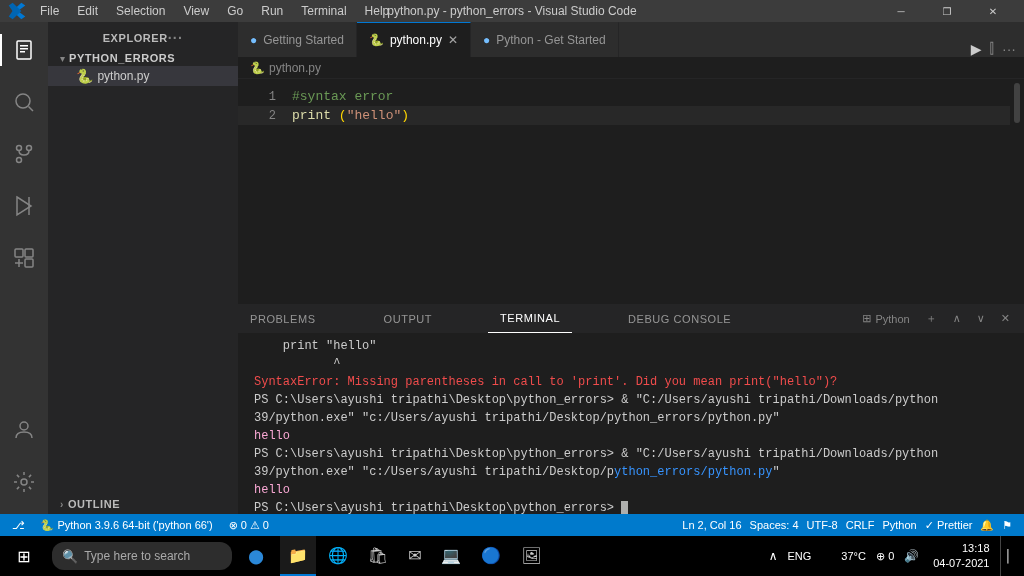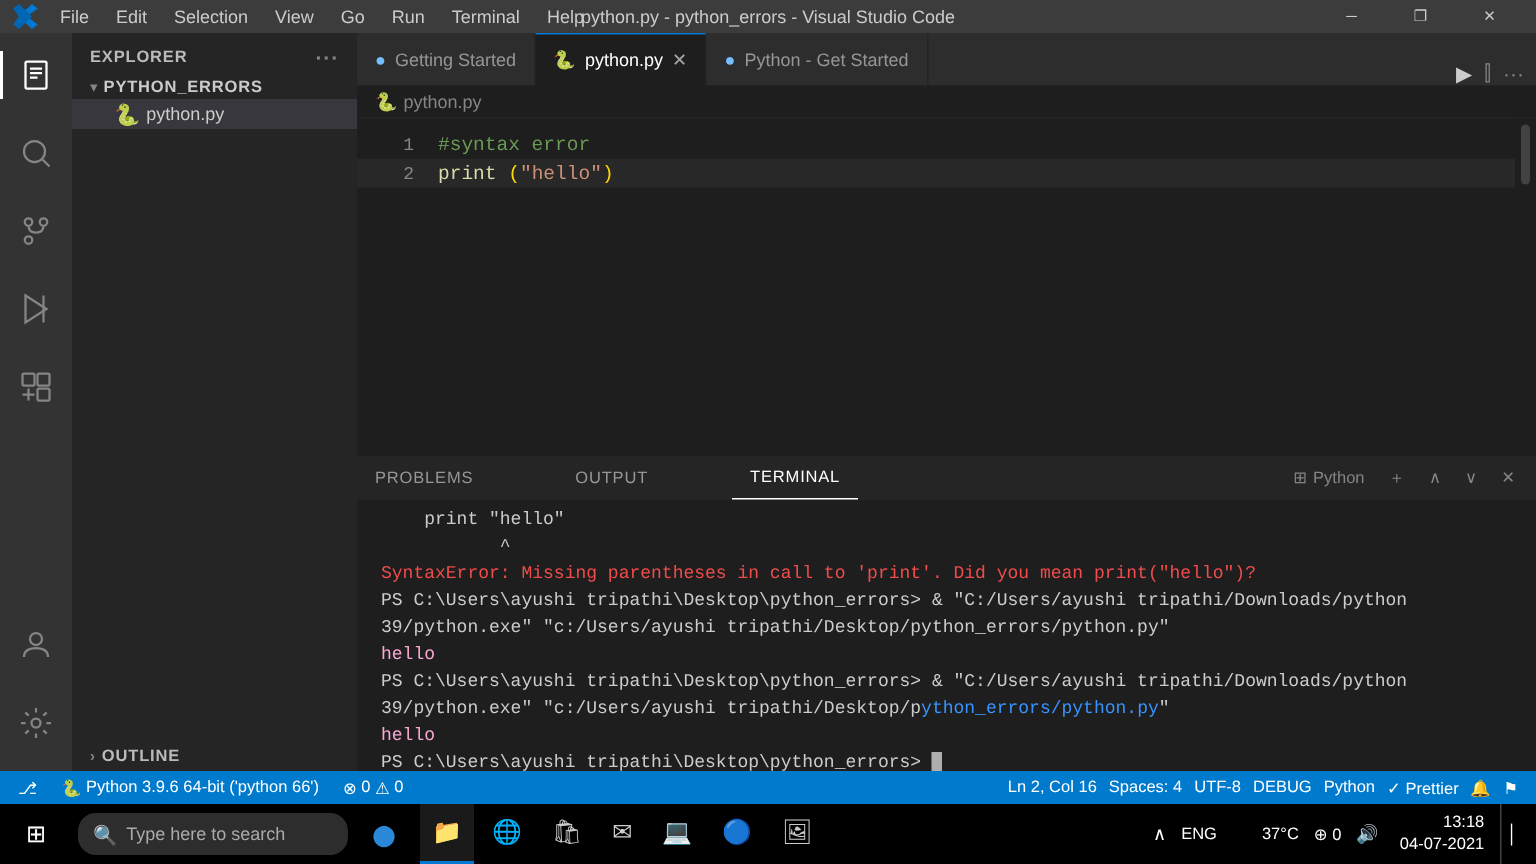--- a/index.html
+++ b/index.html
@@ -117,21 +117,21 @@
       flex-direction: column;
     }
     #sidebar-header {
       padding: 8px 12px 4px 12px;
       font-size: 11px;
       font-weight: 600;
       color: #bbbbbb;
       text-transform: uppercase;
       letter-spacing: 0.05em;
       display: flex;
-      justify-content: space-between;
+      justify-content: center;
       align-items: center;
     }
     .sidebar-dots {
       font-size: 14px;
       cursor: pointer;
       color: #858585;
     }
     #sidebar-section {
       padding: 0;
     }
@@ -572,20 +572,21 @@
       <div id="editor-scrollbar">
         <div class="scrollbar-thumb"></div>
       </div>
     </div>
 
     <div id="terminal-panel">
       <div id="panel-tabs">
         <div class="panel-tab">PROBLEMS</div>
         <div class="panel-tab">OUTPUT</div>
         <div class="panel-tab active">TERMINAL</div>
+        <div class="panel-tab">DEBUG CONSOLE</div>
         <div id="panel-actions">
           <div class="panel-action-btn">
             <span>⊞</span>
             <span>Python</span>
           </div>
           <div class="panel-action-btn">＋</div>
           <div class="panel-action-btn">∧</div>
           <div class="panel-action-btn">∨</div>
           <div class="panel-action-btn">✕</div>
         </div>
@@ -624,21 +625,21 @@
     <div class="status-item">
         <span>Ln 2, Col 16</span>
       </div>
     <div class="status-item">
         <span>Spaces: 4</span>
       </div>
     <div class="status-item">
         <span>UTF-8</span>
       </div>
     <div class="status-item">
-        <span>DEBUG</span>
+        <span>CRLF</span>
       </div>
     <div class="status-item">
         <span>Python</span>
       </div>
     <div class="status-item">
         <span>✓ Prettier</span>
       </div>
     <div class="status-item">
         <span>🔔</span>
       </div>

